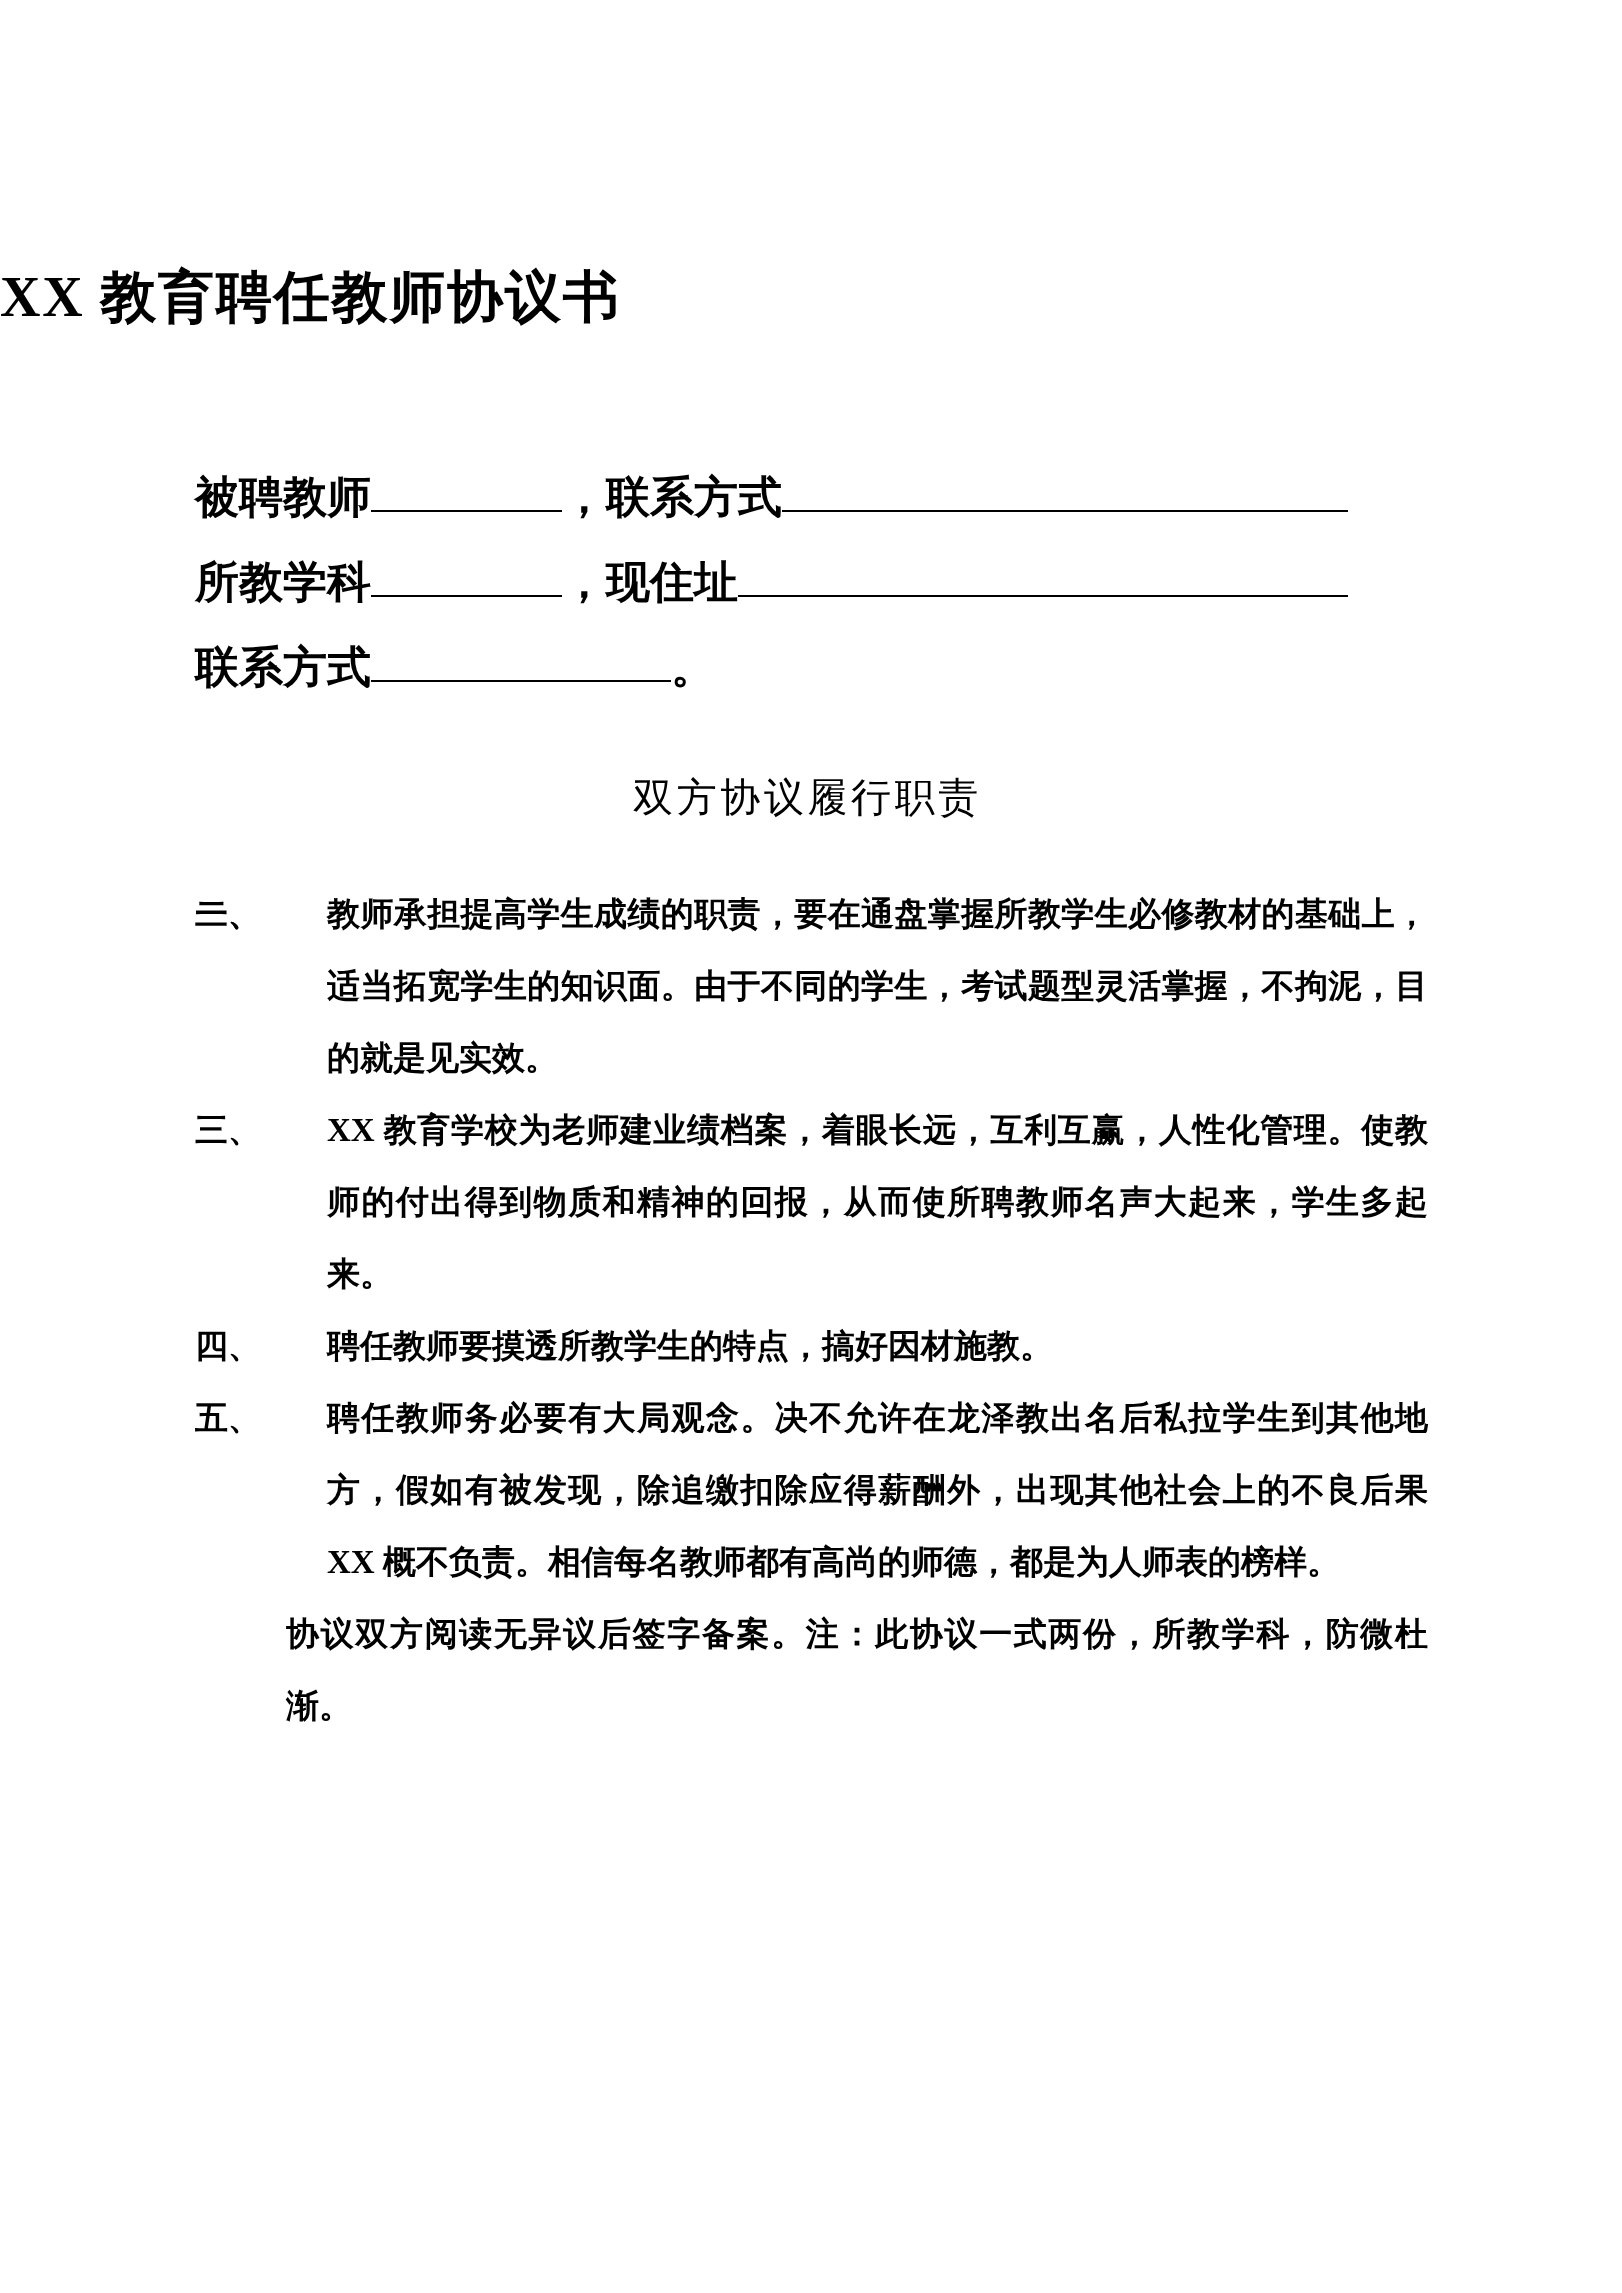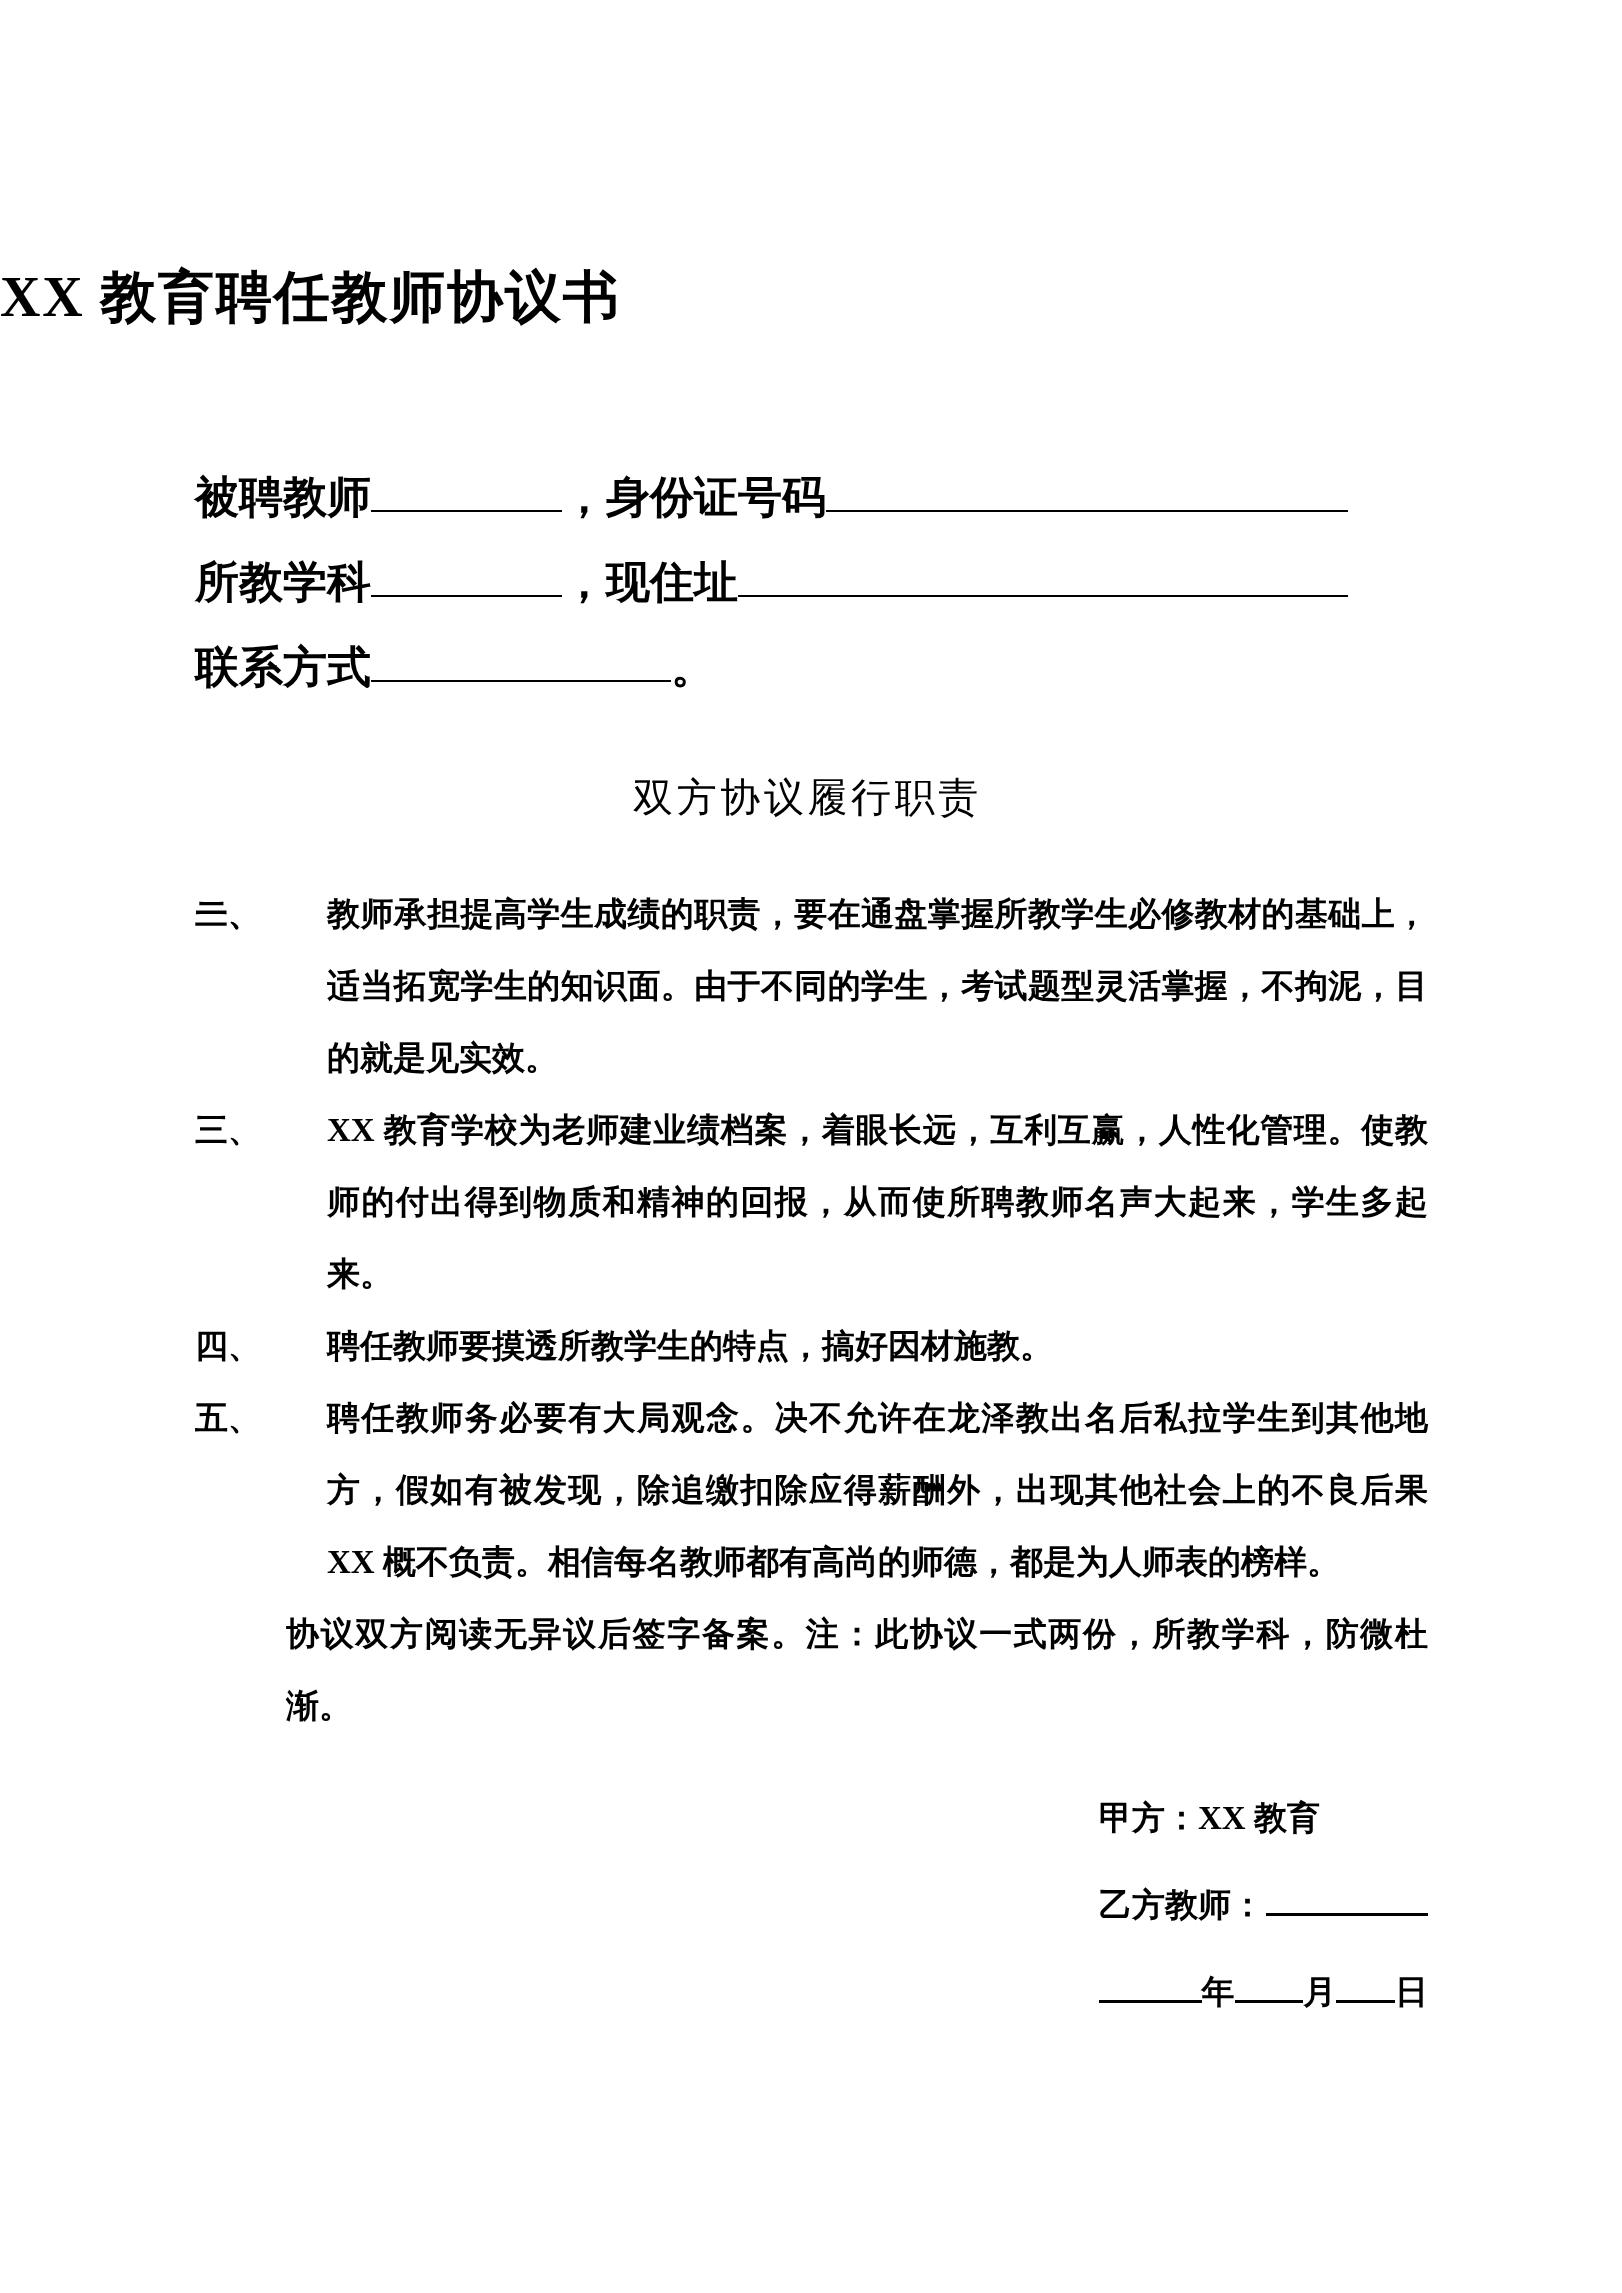--- a/index.html
+++ b/index.html
@@ -109,21 +109,21 @@
 <body>
 
 <div class="page">
 
   <h1 class="doc-title">XX 教育聘任教师协议书</h1>
 
   <div class="form-area">
     <div class="form-line">
       <span>被聘教师</span>
       <span class="blank blank-210"></span>
-      <span>，身份证号码</span>
+      <span>，联系方式</span>
       <span class="blank blank-grow"></span>
     </div>
     <div class="form-line">
       <span>所教学科</span>
       <span class="blank blank-210"></span>
       <span>，现住址</span>
       <span class="blank blank-grow"></span>
     </div>
     <div class="form-line">
       <span>联系方式</span>
@@ -150,34 +150,15 @@
       <span class="clause-num">四、</span>
       <span>聘任教师要摸透所教学生的特点，搞好因材施教。</span>
     </div>
     <div class="clause">
       <span class="clause-num">五、</span>
       <span>聘任教师务必要有大局观念。决不允许在龙泽教出名后私拉学生到其他地方，假如有被发现，除追缴扣除应得薪酬外，出现其他社会上的不良后果 XX 概不负责。相信每名教师都有高尚的师德，都是为人师表的榜样。</span>
     </div>
     <p class="closing">协议双方阅读无异议后签字备案。注：此协议一式两份，所教学科，防微杜渐。</p>
   </div>
 
-  <div class="signature">
-    <div class="sig-inner">
-      <div class="sig-line">
-        <span>甲方：XX 教育</span>
-      </div>
-      <div class="sig-line">
-        <span>乙方教师：</span>
-        <span class="blank sig-blank blank-180"></span>
-      </div>
-      <div class="sig-line">
-        <span class="blank sig-blank blank-113"></span>
-        <span>年</span>
-        <span class="blank sig-blank blank-76"></span>
-        <span>月</span>
-        <span class="blank sig-blank blank-65"></span>
-        <span>日</span>
-      </div>
-    </div>
-  </div>
 
 </div>
 
 
 </body></html>

